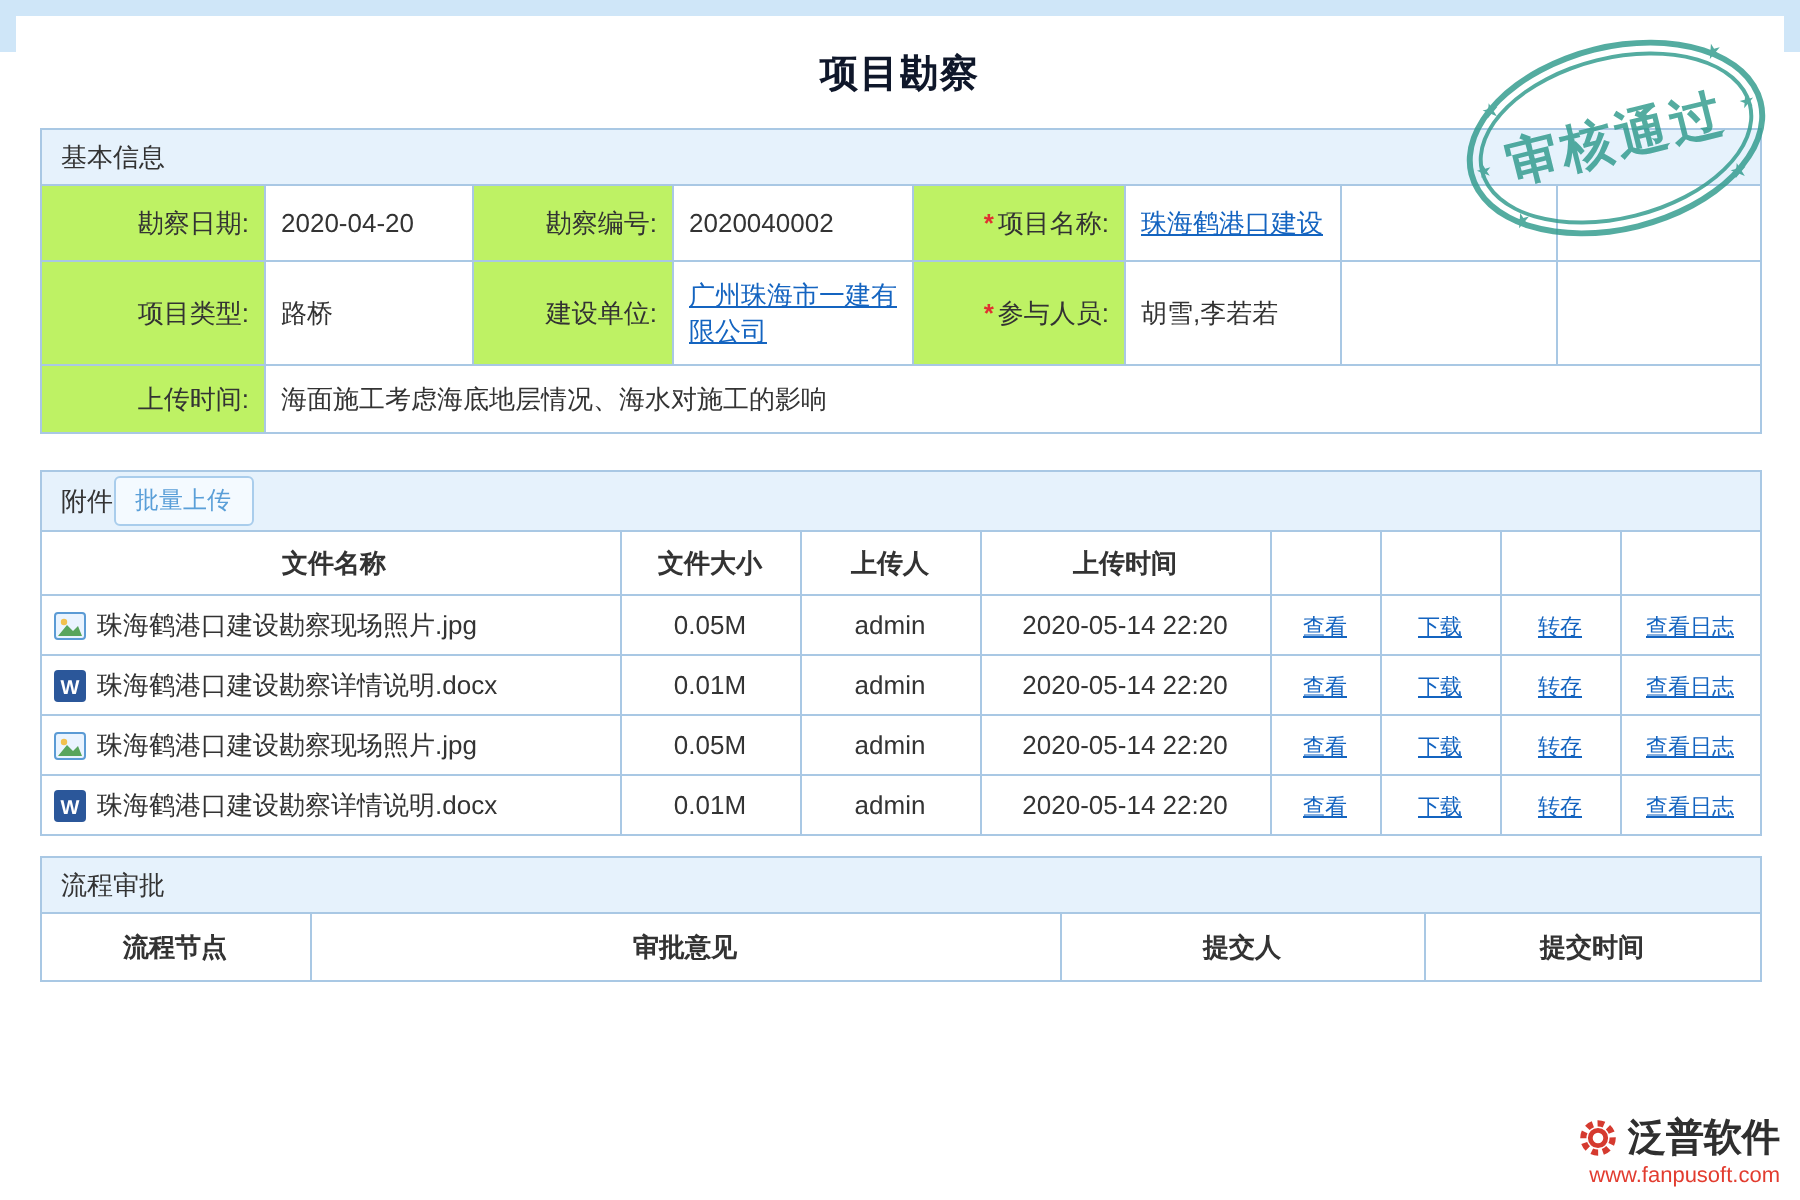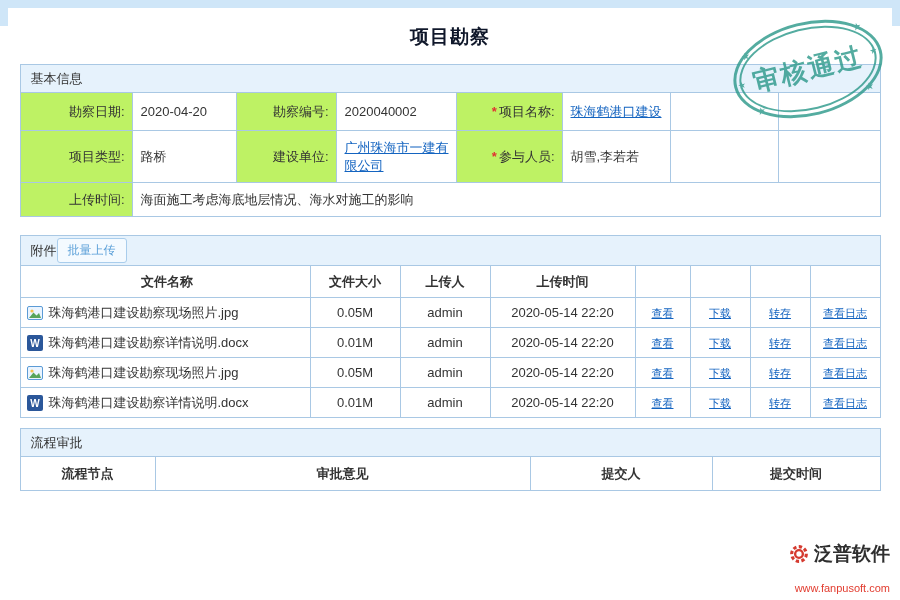--- a/index.html
+++ b/index.html
@@ -100,21 +100,21 @@
   .watermark {
     position: absolute;
     right: 10px;
     bottom: 6px;
     z-index: 60;
     text-align: right;
     pointer-events: none;
   }
   .watermark .brand-line { display: flex; align-items: center; gap: 4px; justify-content: flex-end; }
   .watermark .brand-text { font-size: 19px; font-weight: bold; color: #2f2f2f; }
-  .watermark .url-text { font-size: 11px; color: #e23c2f; margin-top: 15px; }
+  .watermark .url-text { font-size: 11px; color: #e23c2f; margin-top: 0; }
 </style>
 </head>
 <body>
 
 <div class="top-strip"></div>
 <div class="corner left"></div>
 <div class="corner right"></div>
 
 <h1 class="page-title">项目勘察</h1>
 

